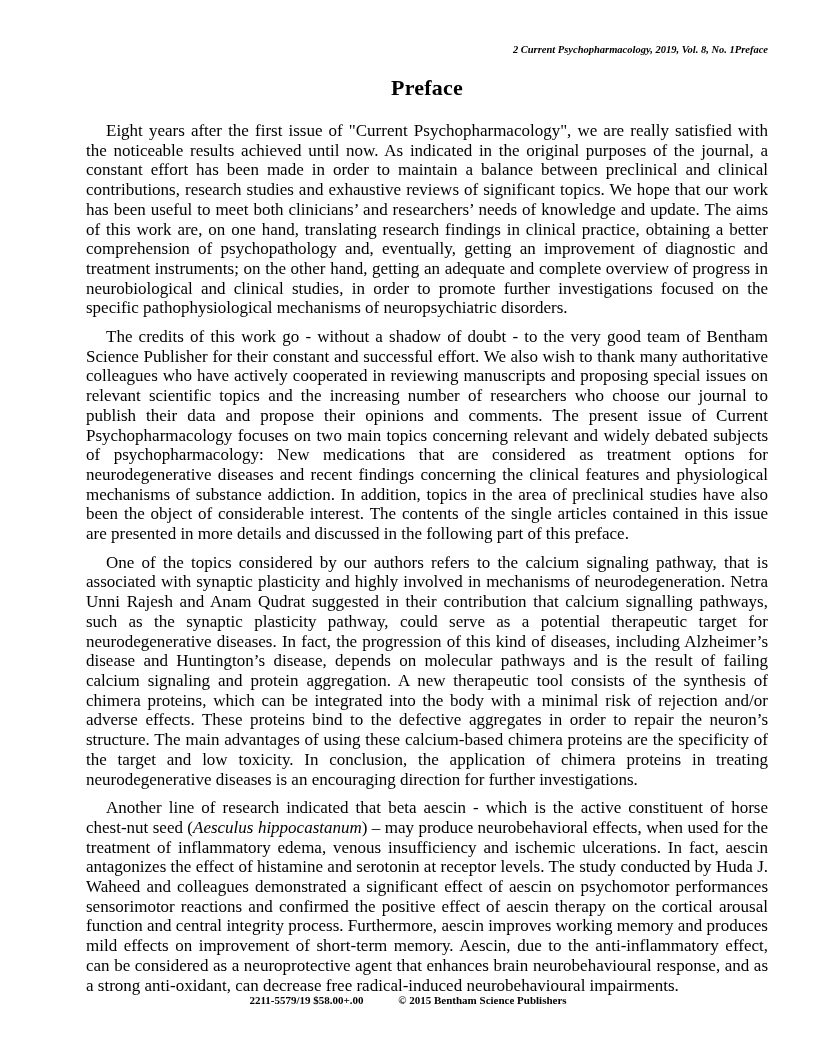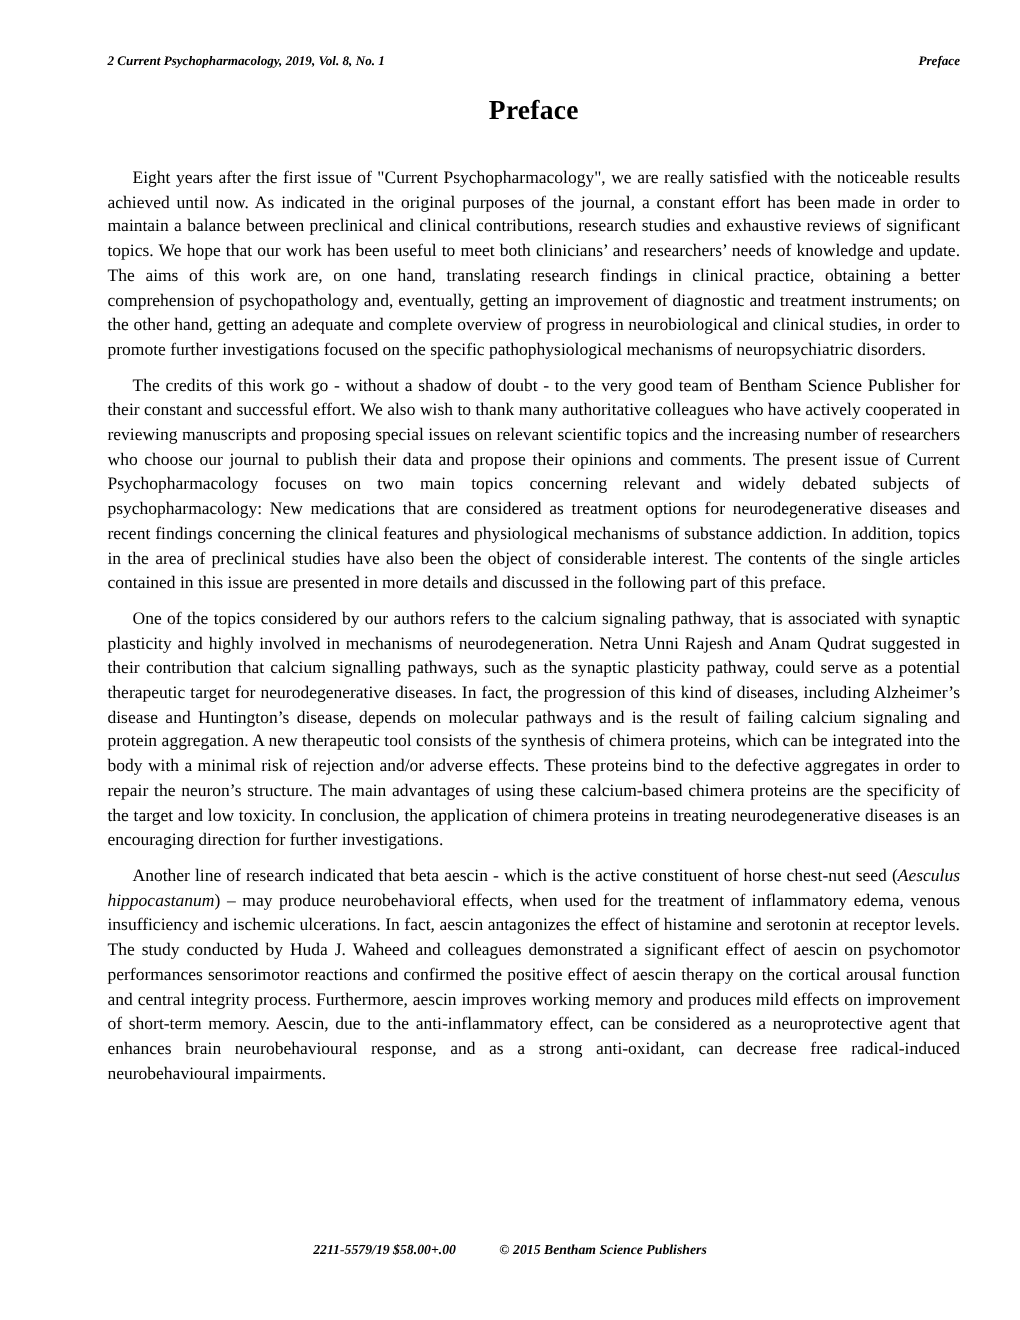--- a/index.html
+++ b/index.html
@@ -10,54 +10,54 @@
     margin: 0 auto;
     background: #ffffff;
     box-sizing: border-box;
     padding: 44px 48px 0 86px;
     font-family: "Liberation Serif", serif;
     color: #000000;
     overflow: hidden;
   }
   .running-head {
     display: flex;
-    justify-content: space-between;
+    justify-content: flex-end;
     align-items: baseline;
     font-size: 10.5px;
     font-weight: bold;
     font-style: italic;
   }
   .page-title {
     text-align: center;
     font-size: 22px;
     font-weight: bold;
     margin-top: 20px;
     letter-spacing: 0.2px;
   }
   .body-text {
-    margin-top: 32px;
-    font-size: 14px;
+    margin-top: 20px;
+    font-size: 17px;
     line-height: 19.7px;
     text-align: justify;
   }
   .body-text p {
     margin: 0 0 9px 0;
     text-indent: 20px;
   }
   .body-text em { font-style: italic; }
   .footer {
     position: absolute;
     left: 0;
     right: 0;
     bottom: 50px;
     text-align: center;
     font-size: 11px;
     font-weight: bold;
   }
-  .footer .seg { margin: 0 16px; font-style: italic; }
+  .footer .seg { margin: 0 16px; }
 </style>
 </head>
 <body>
 
 <div class="page">
 
   <div class="running-head">
     <span>2   Current Psychopharmacology, 2019, Vol. 8, No. 1</span>
     <span>Preface</span>
   </div>

